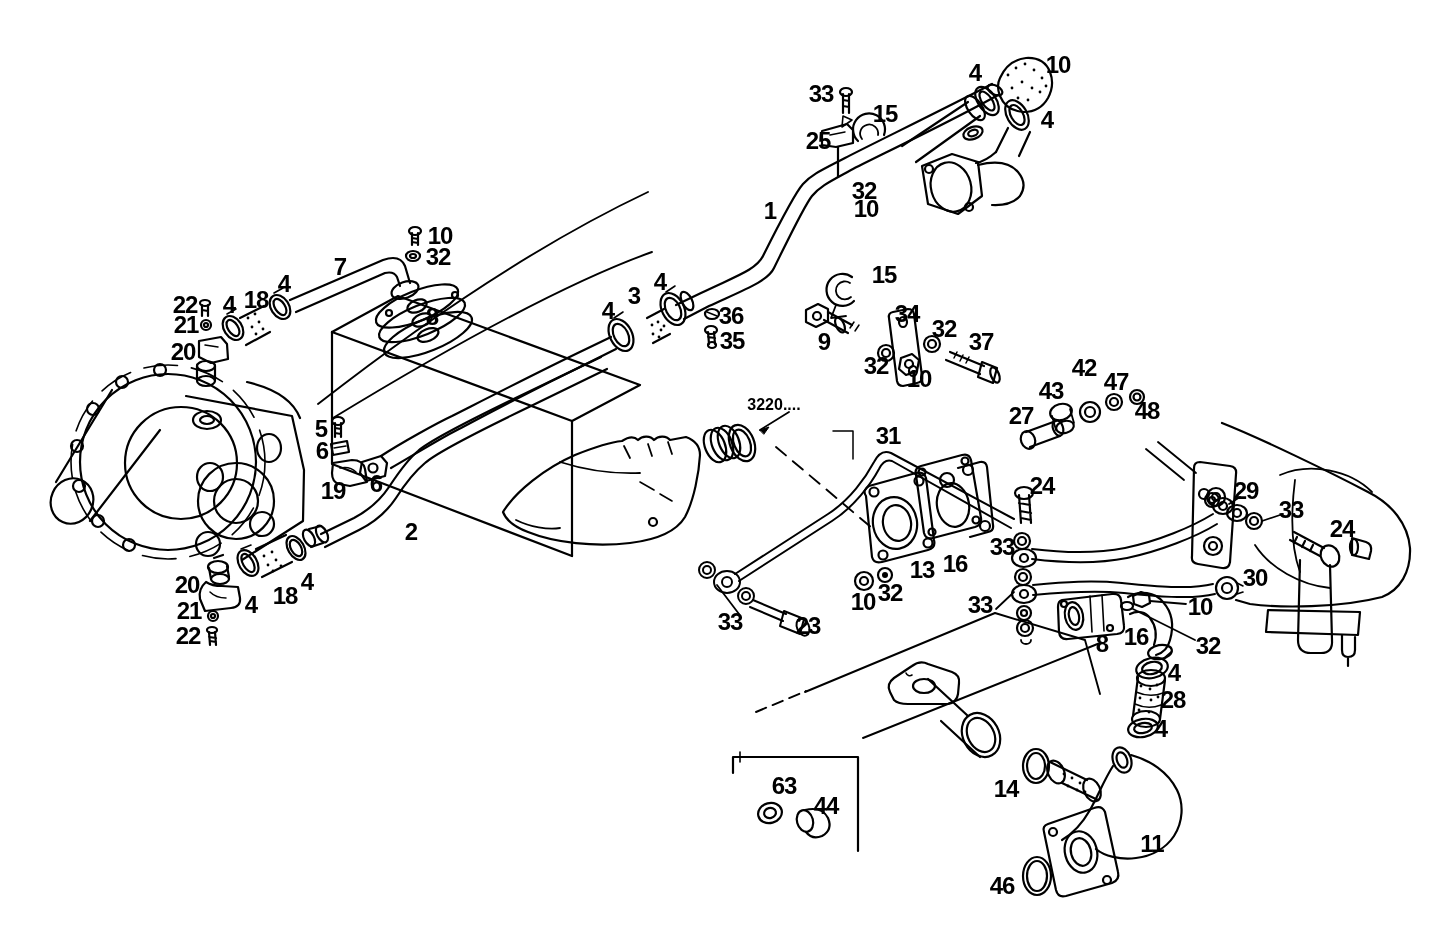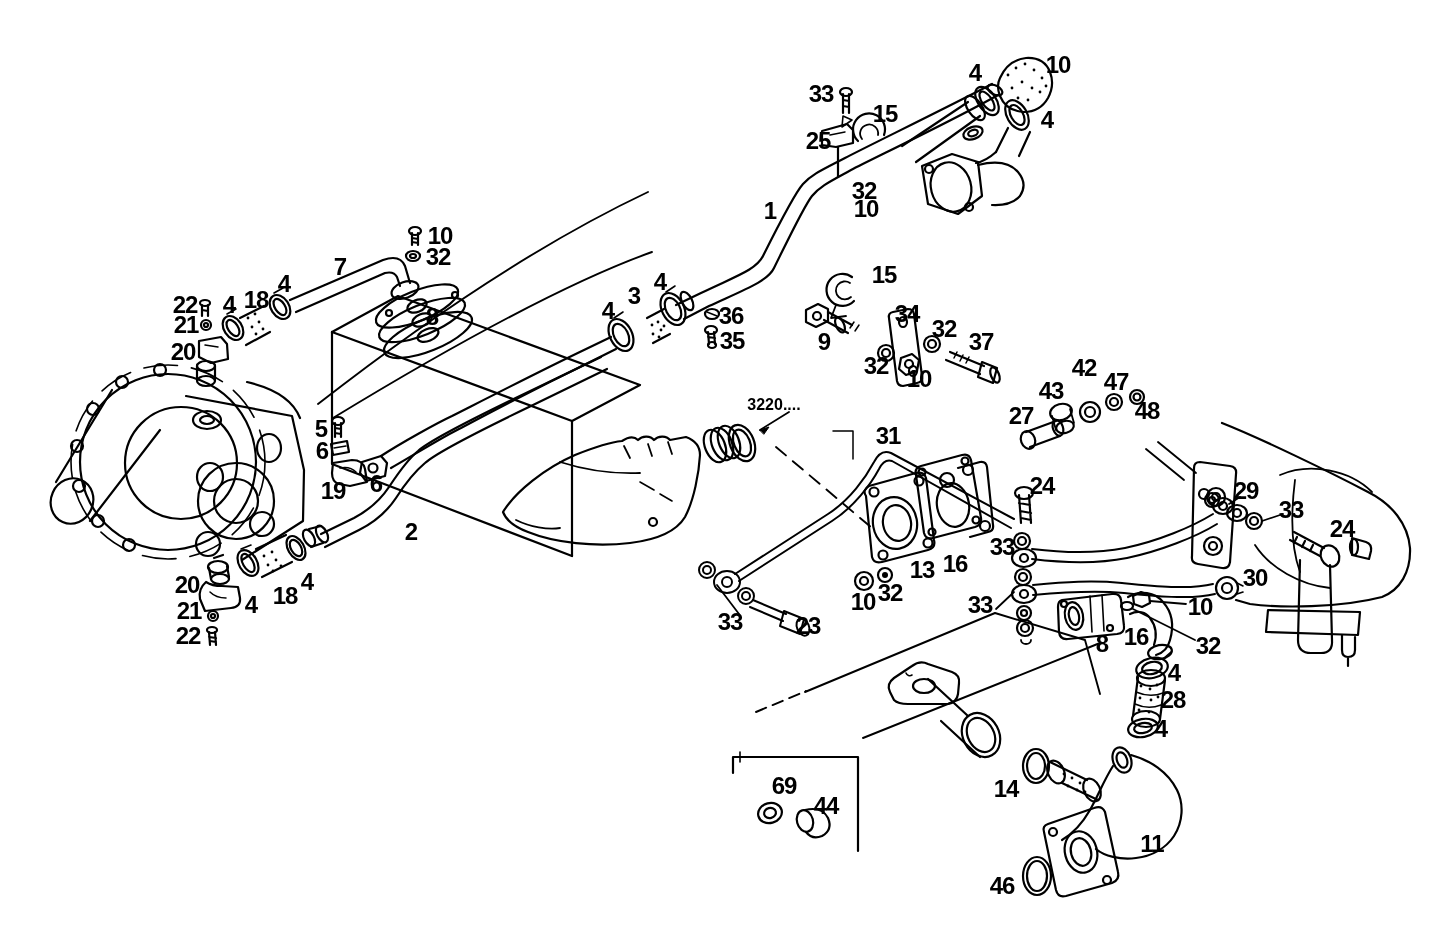--- a/index.html
+++ b/index.html
@@ -528,20 +528,20 @@
       <div class="co" style="left: 322px; top: 451px;">6</div>
       <div class="co" style="left: 333px; top: 491px;">19</div>
       <div class="co" style="left: 376px; top: 484px;">6</div>
       <div class="co" style="left: 411px; top: 532px;">2</div>
       <div class="co" style="left: 187px; top: 585px;">20</div>
       <div class="co" style="left: 251px; top: 605px;">4</div>
       <div class="co" style="left: 285px; top: 596px;">18</div>
       <div class="co" style="left: 307px; top: 582px;">4</div>
       <div class="co" style="left: 189px; top: 611px;">21</div>
       <div class="co" style="left: 188px; top: 636px;">22</div>
-      <div class="co" style="left: 784px; top: 786px;">69</div>
+      <div class="co" style="left: 784px; top: 786px;">63</div>
       <div class="co" style="left: 826px; top: 806px; text-align: center;">44</div>
       <div class="co" style="left: 1006px; top: 789px;">14</div>
       <div class="co" style="left: 1152px; top: 844px;">11</div>
       <div class="co" style="left: 1002px; top: 886px;">46</div>
     </div>
 
 </div>
 
 </body></html>

